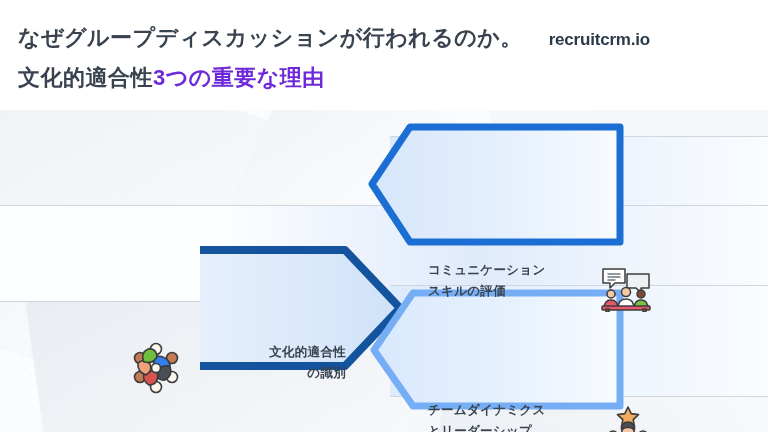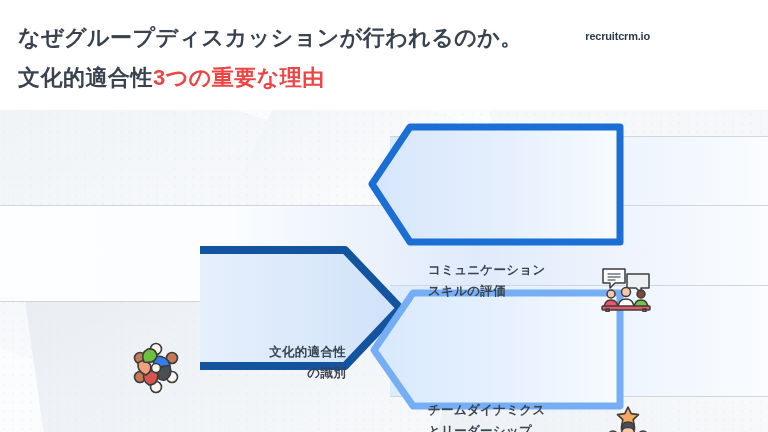--- a/index.html
+++ b/index.html
@@ -15,24 +15,24 @@
     position:absolute; left:0; top:0; width:664px; height:110px;
     background:#ffffff; z-index:40;
   }
   #title-block{
     position:absolute; left:18px; top:18px; width:620px;
   }
   .title-line{
     font-size:22px; font-weight:bold; color:#39434f;
     letter-spacing:.5px; line-height:40px; white-space:nowrap;
   }
-  .accent{ color:#ef4444; }
+  .accent{ color:#6d28d9; }
   #brand{
     position:absolute; right:14px; top:30px;
-    font-size:11px; font-weight:bold; color:#2b3a4a;
+    font-size:17px; font-weight:bold; color:#2b3a4a;
     letter-spacing:-.2px;
   }
 
   
   #stage{
     position:absolute; left:0; top:110px; width:768px; height:322px;
     overflow:hidden; background:#fbfcfd;
   }
   .bg-shape{ position:absolute; pointer-events:none; }
   #bg-a{ left:-60px; top:-40px; width:300px; height:300px;

